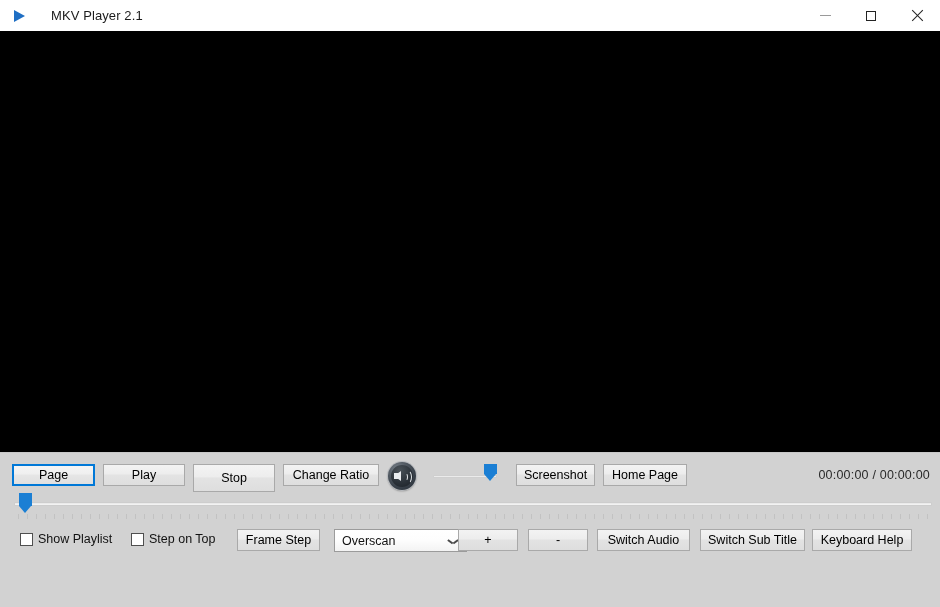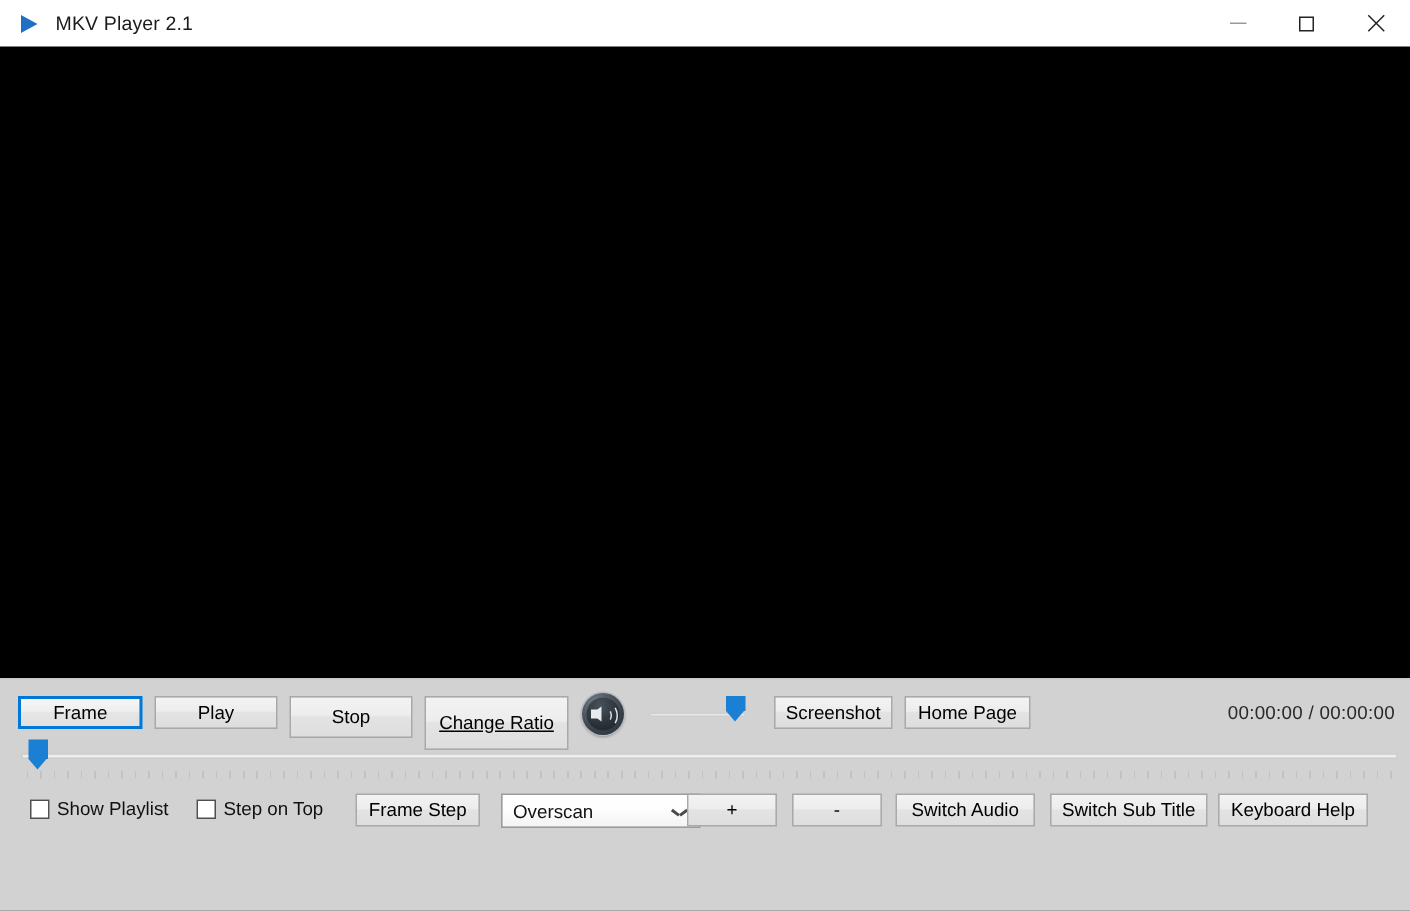--- a/index.html
+++ b/index.html
@@ -46,20 +46,21 @@
     width: 0; height: 0;
     border-left: 11px solid #1f6fc4;
     border-top: 6px solid transparent;
     border-bottom: 6px solid transparent;
   }
   .title-text {
     font-size: 13px;
     color: #1b1b1b;
     letter-spacing: 0.1px;
     font-family: "Liberation Sans", sans-serif;
+    margin-left: 14px;
   }
   .wincontrols {
     position: absolute;
     right: 0; top: 0;
     height: 31px;
     display: flex;
   }
   .wincontrol {
     width: 46px; height: 31px;
     display: flex;
@@ -128,21 +129,21 @@
     border: 2px solid #0078d7;
     background: linear-gradient(to bottom, #f5f5f5 0%, #efefef 45%, #e6e6e6 50%, #e0e0e0 100%);
   }
 
   
   .row1 { position: absolute; left: 0; top: 0; width: 940px; height: 40px; }
 
   #btn-open       { left: 12px;  top: 11px; width: 83px;  height: 22px; }
   #btn-play       { left: 103px; top: 11px; width: 82px;  height: 22px; }
   #btn-stop       { left: 193px; top: 11px; width: 82px;  height: 28px; }
-  #btn-changeratio{ left: 283px; top: 11px; width: 96px;  height: 36px; text-decoration: underline; }
+  #btn-changeratio{ left: 283px; top: 11px; width: 96px;  height: 22px; }
   #btn-screenshot { left: 516px; top: 11px; width: 79px;  height: 22px; }
   #btn-homepage   { left: 603px; top: 11px; width: 84px;  height: 22px; }
 
   
   .speaker {
     position: absolute;
     left: 388px; top: 9px;
     width: 28px; height: 28px;
     border-radius: 50%;
     background: radial-gradient(circle at 35% 28%, #7f8891 0%, #555d66 32%, #3a424b 62%, #262d35 100%);
@@ -356,21 +357,21 @@
       </div>
     </div>
   </div>
 
   <div class="video-area"></div>
 
   <div class="controls">
 
     <div class="row1">
 
-      <div class="btn focused" id="btn-open">Frame</div>
+      <div class="btn focused" id="btn-open">Page</div>
 
       <div class="btn" id="btn-play">Play</div>
 
       <div class="btn" id="btn-stop">Stop</div>
 
       <div class="btn" id="btn-changeratio">Change Ratio</div>
 
       <div class="speaker">
         <div class="sp-inner"></div>
         <div class="sp-glyph"></div>

